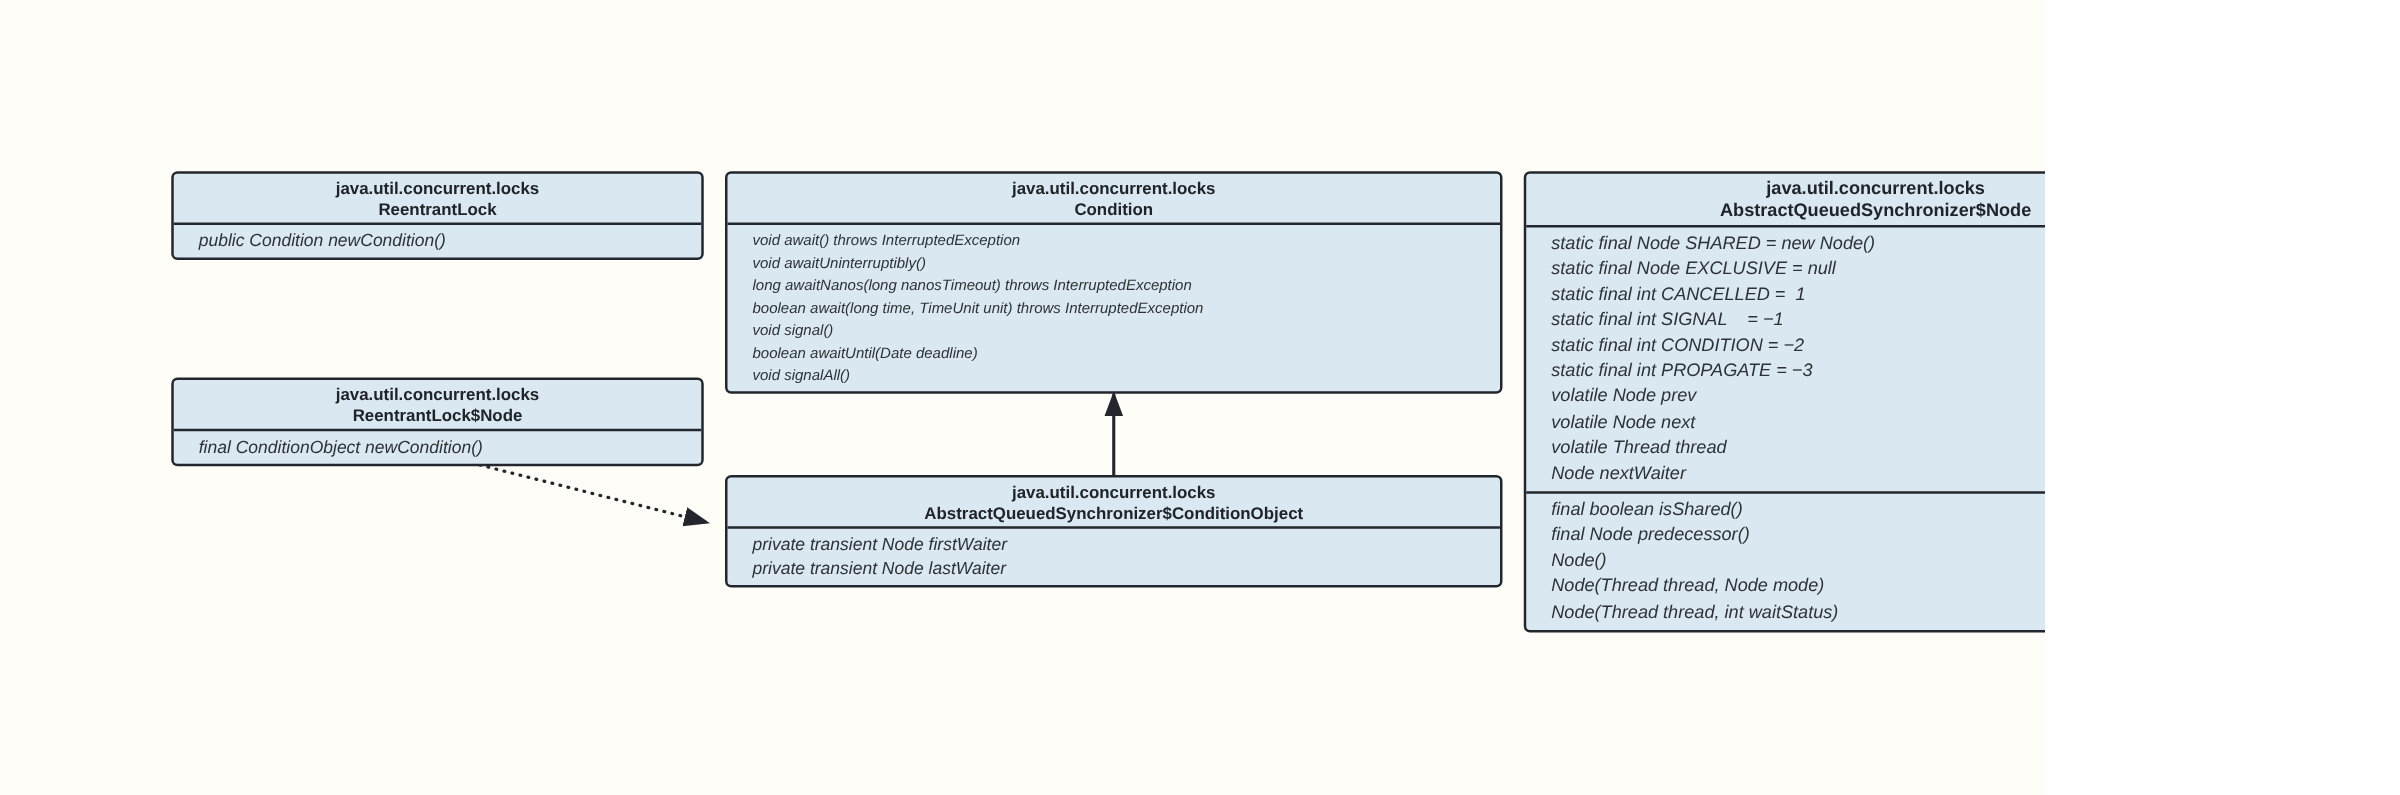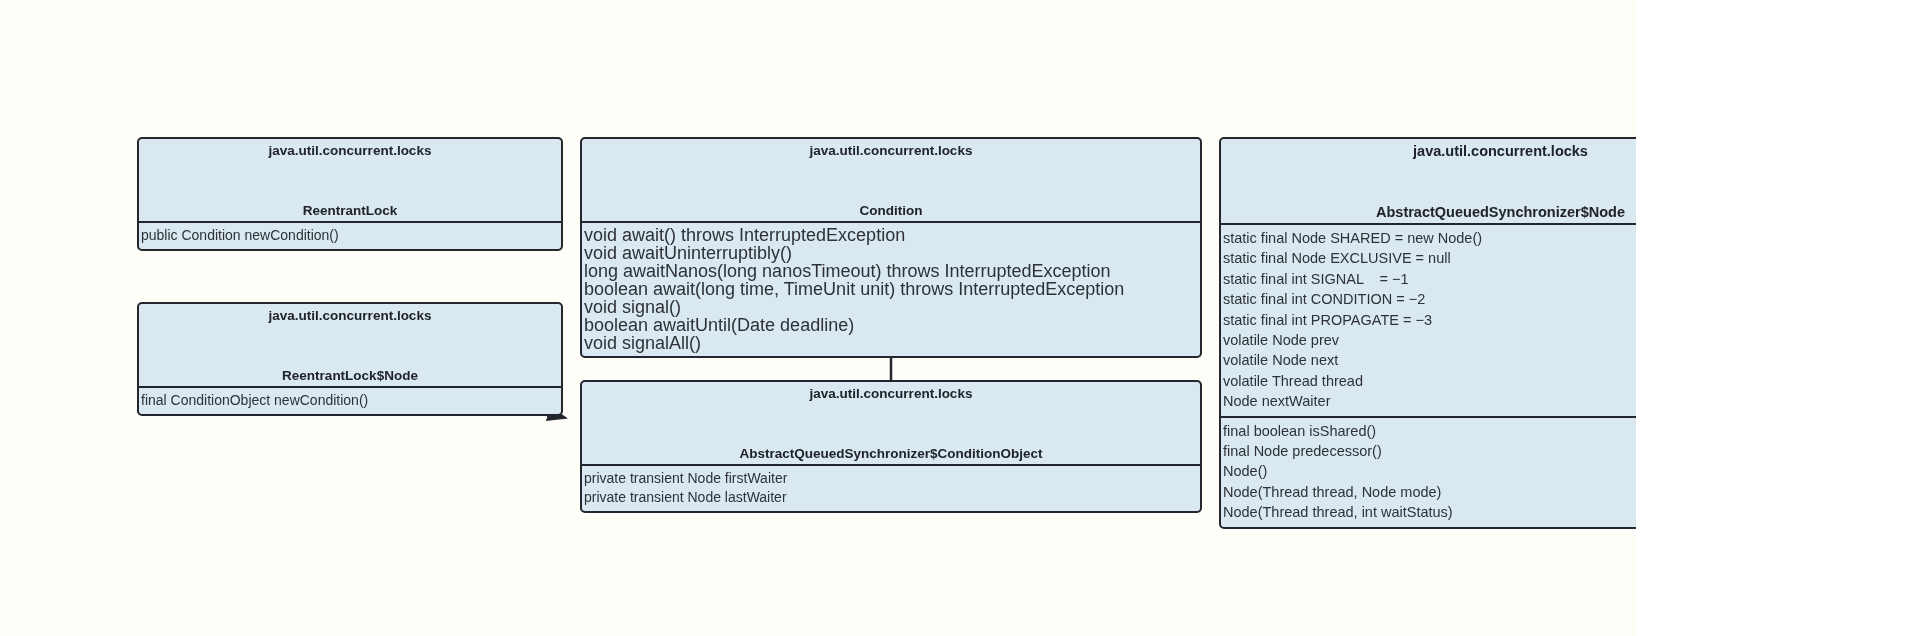--- a/index.html
+++ b/index.html
@@ -14,25 +14,25 @@
     border:2px solid #23272d; border-radius:5px;
     color:#2e3237;
   }
   .uml-header {
     border-bottom:2px solid #23272d;
     text-align:center; font-weight:bold;
     padding:3px 8px 2px; font-size:13.5px; line-height:17px;
     color:#202429;
   }
   .uml-header .pkg { display:block; }
-  .uml-header .cls { display:block;margin-top:43px; }
+  .uml-header .cls { display:block; }
   .uml-compartment { padding:3px 0 4px; }
   .uml-compartment + .uml-compartment { border-top:2px solid #23272d; }
-  .uml-row { padding:0 2px; white-space:pre; font-size:14px; line-height:19px; }
-  .rows-tight .uml-row { font-size:18px; line-height:18px; }
+  .uml-row { padding:0 20px; white-space:pre; font-size:14px; line-height:19px;font-style:italic; }
+  .rows-tight .uml-row { font-size:12px; line-height:18px; }
   .rows-wide  .uml-row { font-size:14.5px; line-height:20.4px; }
   #rel-overlay { position:absolute; left:0; top:0; pointer-events:none; }
   #logo {
     position:absolute; left:1668px; top:550px;
     display:flex; align-items:center; gap:12px;
   }
   #logo-text {
     font-size:40px; color:#737373; font-weight:500; letter-spacing:2px;
     line-height:56px;
   }
@@ -100,20 +100,21 @@
   </div>
 
   <div class="uml-box rows-wide" style="left:1219px; top:137px; width:563px;">
     <div class="uml-header" style="font-size:14.5px; line-height:18px;">
       <span class="pkg">java.util.concurrent.locks</span>
       <span class="cls">AbstractQueuedSynchronizer$Node</span>
     </div>
     <div class="uml-compartment">
       <div class="uml-row">static final Node SHARED = new Node()</div>
       <div class="uml-row">static final Node EXCLUSIVE = null</div>
+      <div class="uml-row">static final int CANCELLED =  1</div>
       <div class="uml-row">static final int SIGNAL    = −1</div>
       <div class="uml-row">static final int CONDITION = −2</div>
       <div class="uml-row">static final int PROPAGATE = −3</div>
       <div class="uml-row">volatile Node prev</div>
       <div class="uml-row">volatile Node next</div>
       <div class="uml-row">volatile Thread thread</div>
       <div class="uml-row">Node nextWaiter</div>
     </div>
     <div class="uml-compartment">
       <div class="uml-row">final boolean isShared()</div>

